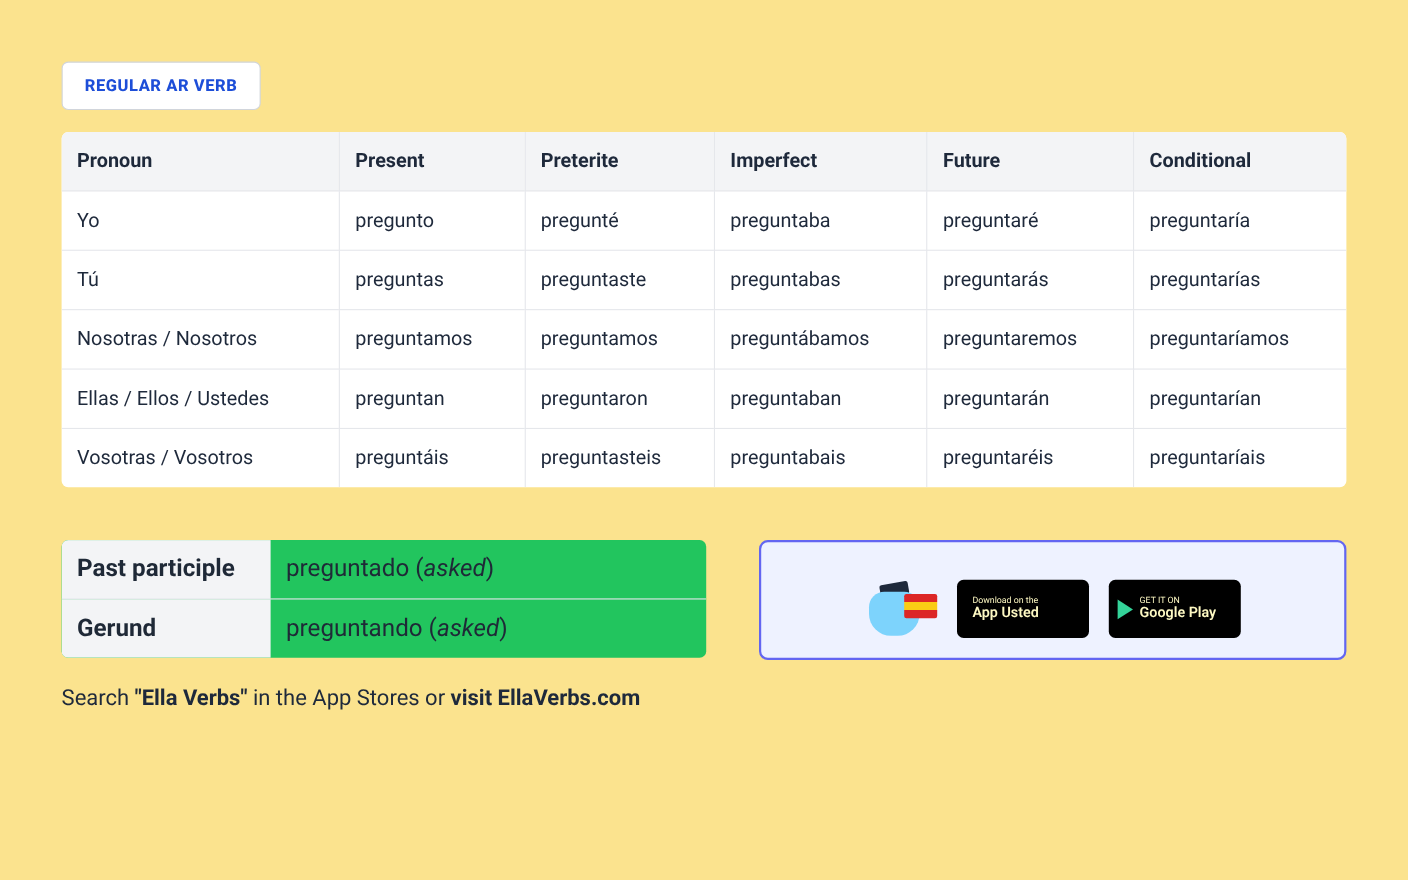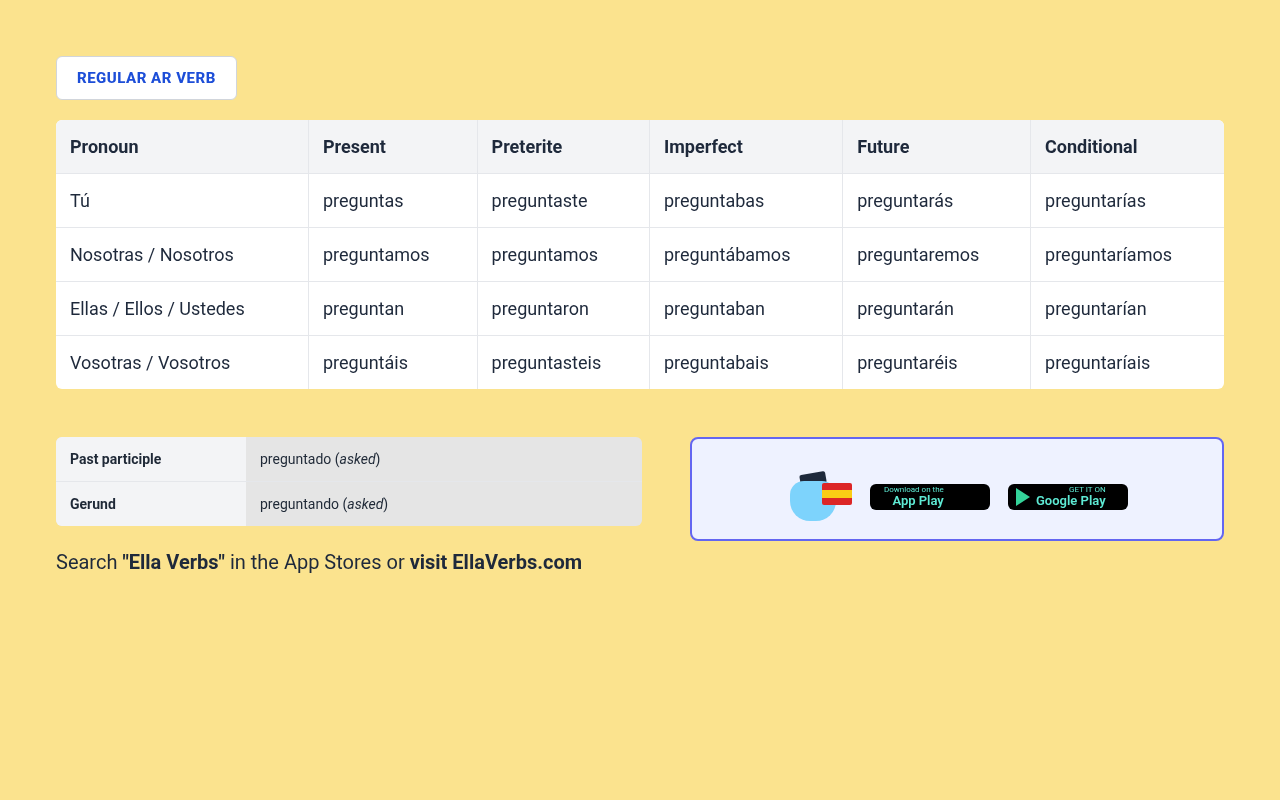--- a/index.html
+++ b/index.html
@@ -32,21 +32,21 @@
     color:#1e293b;
   }
   table.main th { background:#f3f4f6; font-weight:700; font-size:18px;}
   table.main td.pronoun { font-weight:400; }
   table.main tr:last-child td { border-bottom:none; }
   table.main td:not(:first-child), table.main th:not(:first-child){ border-left:1px solid #e5e7eb;}
   .bottom { display:flex; gap:48px; margin-top:48px; align-items:flex-start;}
   .left-col { flex:1; }
   table.extra {
     width:100%; border-collapse:separate; border-spacing:0;
-    background:#e5e5e5; border-radius:6px; overflow:hidden; font-size:14px;
+    background:#22c55e; border-radius:6px; overflow:hidden; font-size:22px;
   }
   table.extra th { background:#f3f4f6; font-weight:700; text-align:left; padding:14px 14px; width:190px;}
   table.extra td { padding:14px 14px;}
   table.extra tr:first-child th, table.extra tr:first-child td { border-bottom:1px solid #e5e7eb;}
   .extra em { font-style:italic; }
   .search-line { margin-top:24px; font-size:20px; color:#1e293b;}
   .search-line strong { font-weight:700; }
   .promo {
     width:534px; background:#eef2ff; border:2px solid #6366f1; border-radius:8px;
     padding:20px 24px 18px; text-align:center;
@@ -63,23 +63,23 @@
   .mascot .cap {
     width:26px; height:12px; background:#1e293b; position:absolute; top:0; left:14px;
     transform:rotate(-10deg); border-radius:2px;
   }
   .mascot .flag {
     width:30px; height:22px; position:absolute; right:0; top:10px;
     background:linear-gradient(to bottom, #dc2626 0 33%, #facc15 33% 66%, #dc2626 66% 100%);
     border-radius:2px;
   }
   .store-btn {
-    width:120px; height:26px; background:#000; border-radius:6px; color:#5eead4;
+    width:120px; height:53px; background:#000; border-radius:6px; color:#fef9c3;
     display:flex; align-items:center; padding:4px 8px; gap:6px;
-    text-align:right;
+    text-align:left;
   }
   .store-btn .icon { font-size:20px; line-height:1;}
   .store-btn .lines { display:flex; flex-direction:column; line-height:1.05;}
   .store-btn .small { font-size:8px; }
   .store-btn .big { font-size:13px; font-weight:600;}
   .gplay .tri {
     width:0;height:0;
     border-top:9px solid transparent;
     border-bottom:9px solid transparent;
     border-left:14px solid #34d399;
@@ -98,20 +98,28 @@
       <tr id="head-row">
         <th>Pronoun</th>
         <th>Present</th>
         <th>Preterite</th>
         <th>Imperfect</th>
         <th>Future</th>
         <th>Conditional</th>
       </tr>
     </thead>
   <tbody id="body-rows">
+      <tr>
+        <td class="pronoun">Yo</td>
+        <td>pregunto</td>
+        <td>pregunté</td>
+        <td>preguntaba</td>
+        <td>preguntaré</td>
+        <td>preguntaría</td>
+      </tr>
       <tr>
         <td class="pronoun">Tú</td>
         <td>preguntas</td>
         <td>preguntaste</td>
         <td>preguntabas</td>
         <td>preguntarás</td>
         <td>preguntarías</td>
       </tr>
       <tr>
         <td class="pronoun">Nosotras / Nosotros</td>
@@ -166,21 +174,21 @@
     <div class="promo-icons">
       <div class="mascot">
         <div class="cap"></div>
           <div class="head"></div>
           <div class="flag"></div>
       </div>
       <div class="store-btn">
         <span class="icon"></span>
         <span class="lines">
           <span class="small">Download on the</span>
-          <span class="big">App Play</span>
+          <span class="big">App Usted</span>
         </span>
       </div>
       <div class="store-btn gplay">
         <span class="tri"></span>
         <span class="lines">
           <span class="small">GET IT ON</span>
           <span class="big">Google Play</span>
         </span>
       </div>
     </div>

